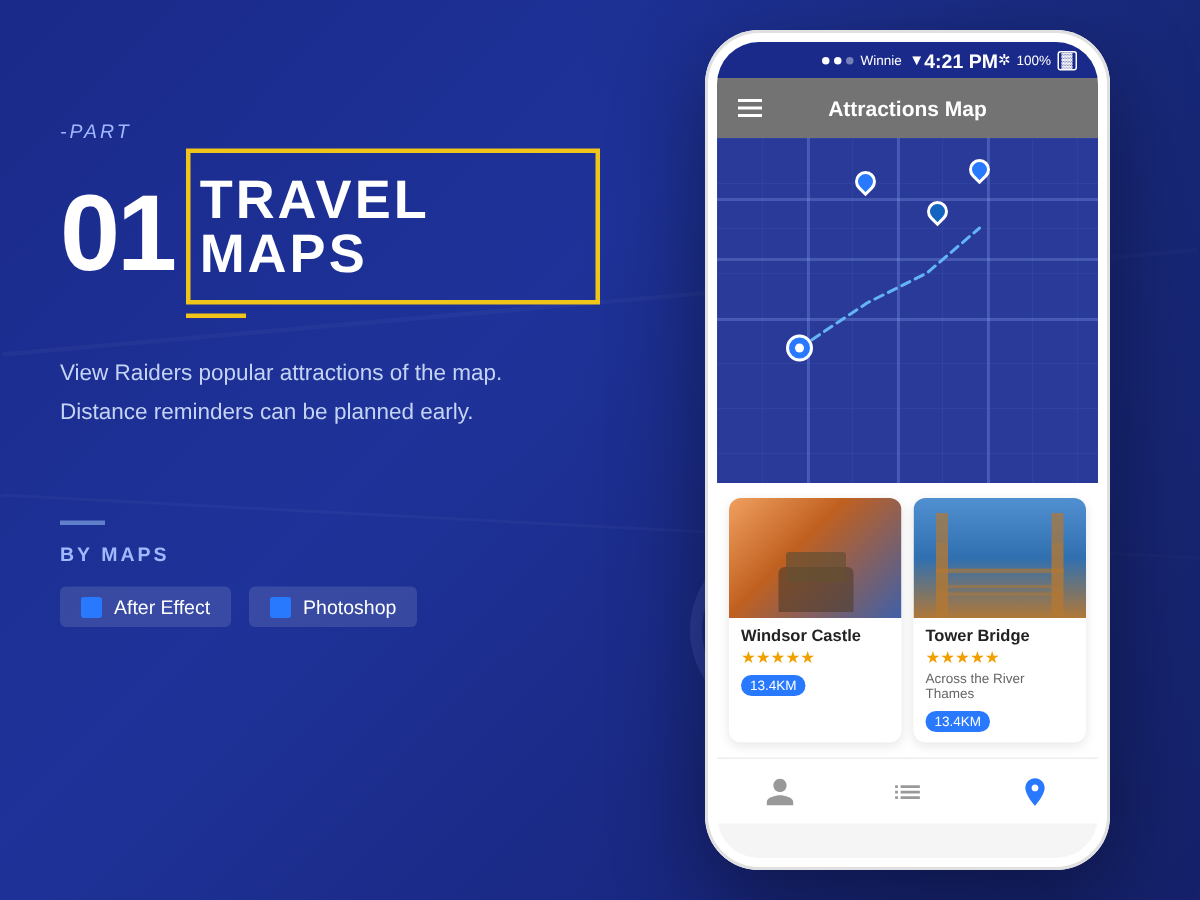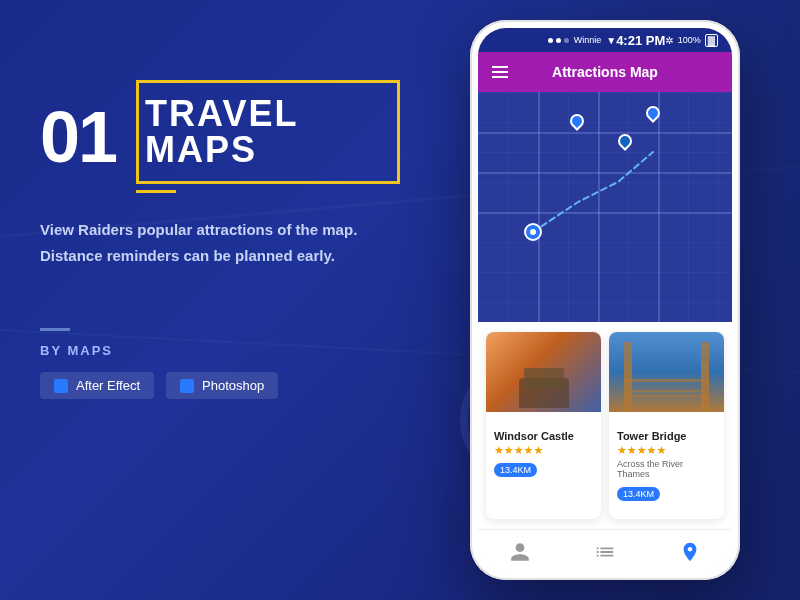--- a/index.html
+++ b/index.html
@@ -34,21 +34,21 @@
       font-size: 13px;
       color: #a0b8ff;
       letter-spacing: 2px;
       margin-bottom: 4px;
       font-style: italic;
     }
 
     .title-row {
       display: flex;
       align-items: center;
-      gap: 12px;
+      gap: 0px;
       margin-bottom: 10px;
     }
     .title-number {
       font-size: 72px;
       font-weight: 900;
       color: white;
       line-height: 1;
       letter-spacing: -2px;
     }
     .title-box-wrapper {
@@ -159,21 +159,21 @@
     }
     .status-left { display: flex; gap: 3px; align-items: center; }
     .status-dot { width: 5px; height: 5px; border-radius: 50%; background: white; }
     .status-dot.dim { background: rgba(255,255,255,0.4); }
     .status-carrier { font-size: 9px; margin-left: 2px; }
     .status-time { font-size: 13px; font-weight: bold; }
     .status-right { display: flex; align-items: center; gap: 4px; font-size: 9px; }
 
     
     .app-header {
-      background: #a21caf;
+      background: #737373;
       height: 40px;
       display: flex;
       align-items: center;
       padding: 4px 14px;
       position: relative;
     }
     .hamburger { display: flex; flex-direction: column; gap: 3px; }
     .ham-line { width: 16px; height: 2px; background: white; }
     .app-title { 
       position: absolute; left: 50%; transform: translateX(-50%);
@@ -219,21 +219,21 @@
     .card-img {
       height: 80px;
       overflow: hidden;
     }
     .card-img-windsor {
       background: linear-gradient(135deg, #e8a040, #c46020, #4060a0);
     }
     .card-img-tower {
       background: linear-gradient(180deg, #4080c0 0%, #2060a0 50%, #c08040 100%);
     }
-    .card-body { padding: 18px 8px; }
+    .card-body { padding: 6px 8px; }
     .card-name { font-size: 11px; font-weight: bold; color: #222; margin-bottom: 2px; }
     .card-stars { color: #f0a000; font-size: 11px; margin-bottom: 2px; }
     .card-desc { font-size: 9px; color: #666; margin-bottom: 4px; }
     .card-dist {
       display: inline-block;
       background: #2979ff;
       color: white;
       font-size: 9px;
       padding: 2px 6px;
       border-radius: 10px;
@@ -275,32 +275,33 @@
 
   <div style="position:absolute;bottom:120px;left:80px;width:120px;height:120px;border:8px solid rgba(80,100,200,0.3);border-radius:50%;"></div>
   <div style="position:absolute;bottom:120px;left:240px;width:120px;height:120px;border:8px solid rgba(80,100,200,0.3);border-radius:50%;"></div>
   <div style="position:absolute;bottom:130px;left:100px;width:80px;height:80px;border:5px solid rgba(80,100,200,0.2);border-radius:50%;"></div>
 
   <div style="position:absolute;bottom:235px;left:170px;width:30px;height:50px;background:rgba(60,80,180,0.3);border-radius:50% 50% 20% 20%;"></div>
   <div style="position:absolute;bottom:280px;left:175px;width:20px;height:20px;background:rgba(60,80,180,0.3);border-radius:50%;"></div>
 </div>
 
 <div class="left-panel">
+  <div class="part-label">-PART</div>
 
   <div class="title-row">
     <span class="title-number">01</span>
     <div class="title-box-wrapper">
       <div class="title-box">
         <span class="title-text">TRAVEL MAPS</span>
       </div>
       <div class="title-underline"></div>
     </div>
   </div>
 
-  <p class="description" style="white-space:pre-line;font-weight:bold;">View Raiders popular attractions of the map.
+  <p class="description" style="white-space:pre-line;">View Raiders popular attractions of the map.
 Distance reminders can be planned early.</p>
 
   <div class="divider"></div>
   <div class="by-label">BY MAPS</div>
 
   <div class="tags">
     <div class="tag">
       <div class="tag-dot"></div>
       <span>After Effect</span>
     </div>

